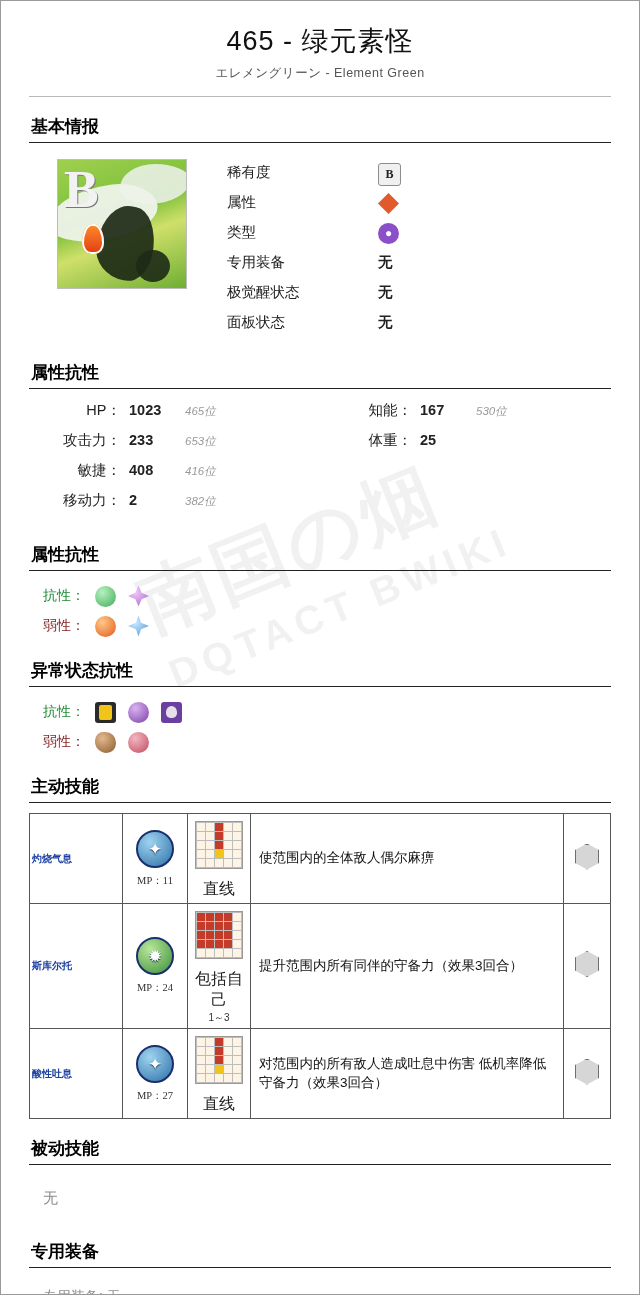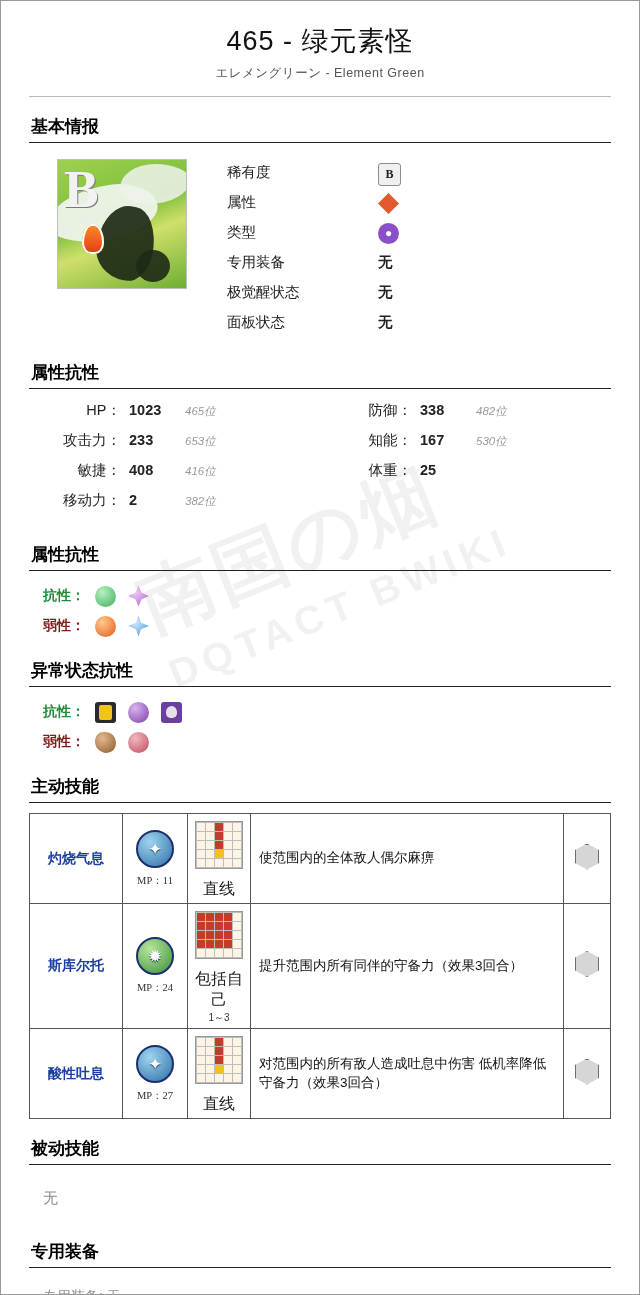--- a/index.html
+++ b/index.html
@@ -82,40 +82,40 @@
   
   .stats{display:flex;padding:2px 0 4px 0;}
   .statcol{width:50%;}
   .statrow{display:flex;align-items:baseline;height:30px;font-size:14.5px;color:#222;}
   .statrow .lab{width:92px;text-align:right;padding-right:8px;}
   .statrow .num{font-weight:bold;width:56px;}
   .statrow .rank{color:#9a9a9a;font-size:11.5px;font-style:italic;}
 
   
   .resrow{display:flex;align-items:center;height:30px;padding-left:14px;}
-  .resrow .lab{font-size:14px;font-weight:bold;width:52px;}
+  .resrow .lab{font-size:14px;font-weight:normal;width:52px;}
   .lab-good{color:#1f8a34;}
   .lab-bad{color:#7f1d1d;}
   .ico{width:21px;height:21px;margin-right:12px;display:inline-block;border-radius:50%;}
   .i-wind{background:radial-gradient(circle at 35% 30%,#b7f0c0,#3fae5b);}
   .i-psy{background:radial-gradient(circle at 35% 30%,#efc8f5,#a35fd0);clip-path:polygon(50% 0,65% 35%,100% 50%,65% 65%,50% 100%,35% 65%,0 50%,35% 35%);}
   .i-fire2{background:radial-gradient(circle at 35% 30%,#ffc98a,#e2591a);}
   .i-ice{background:radial-gradient(circle at 35% 30%,#cfe9ff,#3d8fd8);clip-path:polygon(50% 0,62% 34%,100% 50%,62% 66%,50% 100%,38% 66%,0 50%,38% 34%);}
   .i-seal{background:#2a2a2a;border-radius:3px;position:relative;}
   .i-seal:after{content:"";position:absolute;left:4px;top:3px;width:13px;height:15px;background:#f0c419;border-radius:2px;}
   .i-poison{background:radial-gradient(circle at 35% 30%,#d9b3f0,#7b3fa8);}
   .i-curse{background:#6a3fa0;border-radius:3px;position:relative;}
   .i-curse:after{content:"";position:absolute;left:5px;top:4px;width:11px;height:12px;background:#e6dfe9;border-radius:50% 50% 40% 40%;}
   .i-conf{background:radial-gradient(circle at 35% 30%,#e4b98e,#8a5a2b);border-radius:40% 50% 45% 55%;}
   .i-sleep{background:radial-gradient(circle at 35% 30%,#f2b7c1,#c14a5e);}
 
   
   table.sk{border-collapse:collapse;width:100%;table-layout:fixed;}
   table.sk td{border:1px solid #555;vertical-align:middle;}
-  td.skname{width:88px;text-align:center;color:#1b3fa0;font-weight:bold;font-size:14px;padding:6px 2px;}
+  td.skname{width:88px;text-align:left;color:#1b3fa0;font-weight:bold;font-size:10px;padding:6px 2px;}
   td.skicon{width:60px;text-align:center;padding:4px 2px;}
   td.skrange{width:58px;text-align:center;padding:3px 2px;}
   td.skdesc{padding:6px 8px;font-size:13.5px;line-height:1.35;color:#111;}
   td.skhex{width:44px;text-align:center;}
 
   .circ{width:34px;height:34px;border-radius:50%;display:inline-block;position:relative;
         border:2px solid #1a2f6b;}
   .c-blue{background:radial-gradient(circle at 35% 30%,#9fd4ef,#2c6fa8);}
   .c-green{background:radial-gradient(circle at 35% 30%,#b7e79a,#3d8f3a);}
   .circ .gl{position:absolute;left:50%;top:50%;transform:translate(-50%,-50%);
@@ -226,25 +226,20 @@
           <span class="rank">416位</span>
         </div>
         <div class="statrow">
           <span class="lab">移动力：</span>
           <span class="num">2</span>
           <span class="rank">382位</span>
         </div>
       </div>
       <div class="statcol">
         <div class="statrow">
-          <span class="lab">防御：</span>
-          <span class="num">338</span>
-          <span class="rank">482位</span>
-        </div>
-        <div class="statrow">
           <span class="lab">知能：</span>
           <span class="num">167</span>
           <span class="rank">530位</span>
         </div>
         <div class="statrow">
           <span class="lab">体重：</span>
           <span class="num">25</span>
           <span class="rank"></span>
         </div>
       </div>

